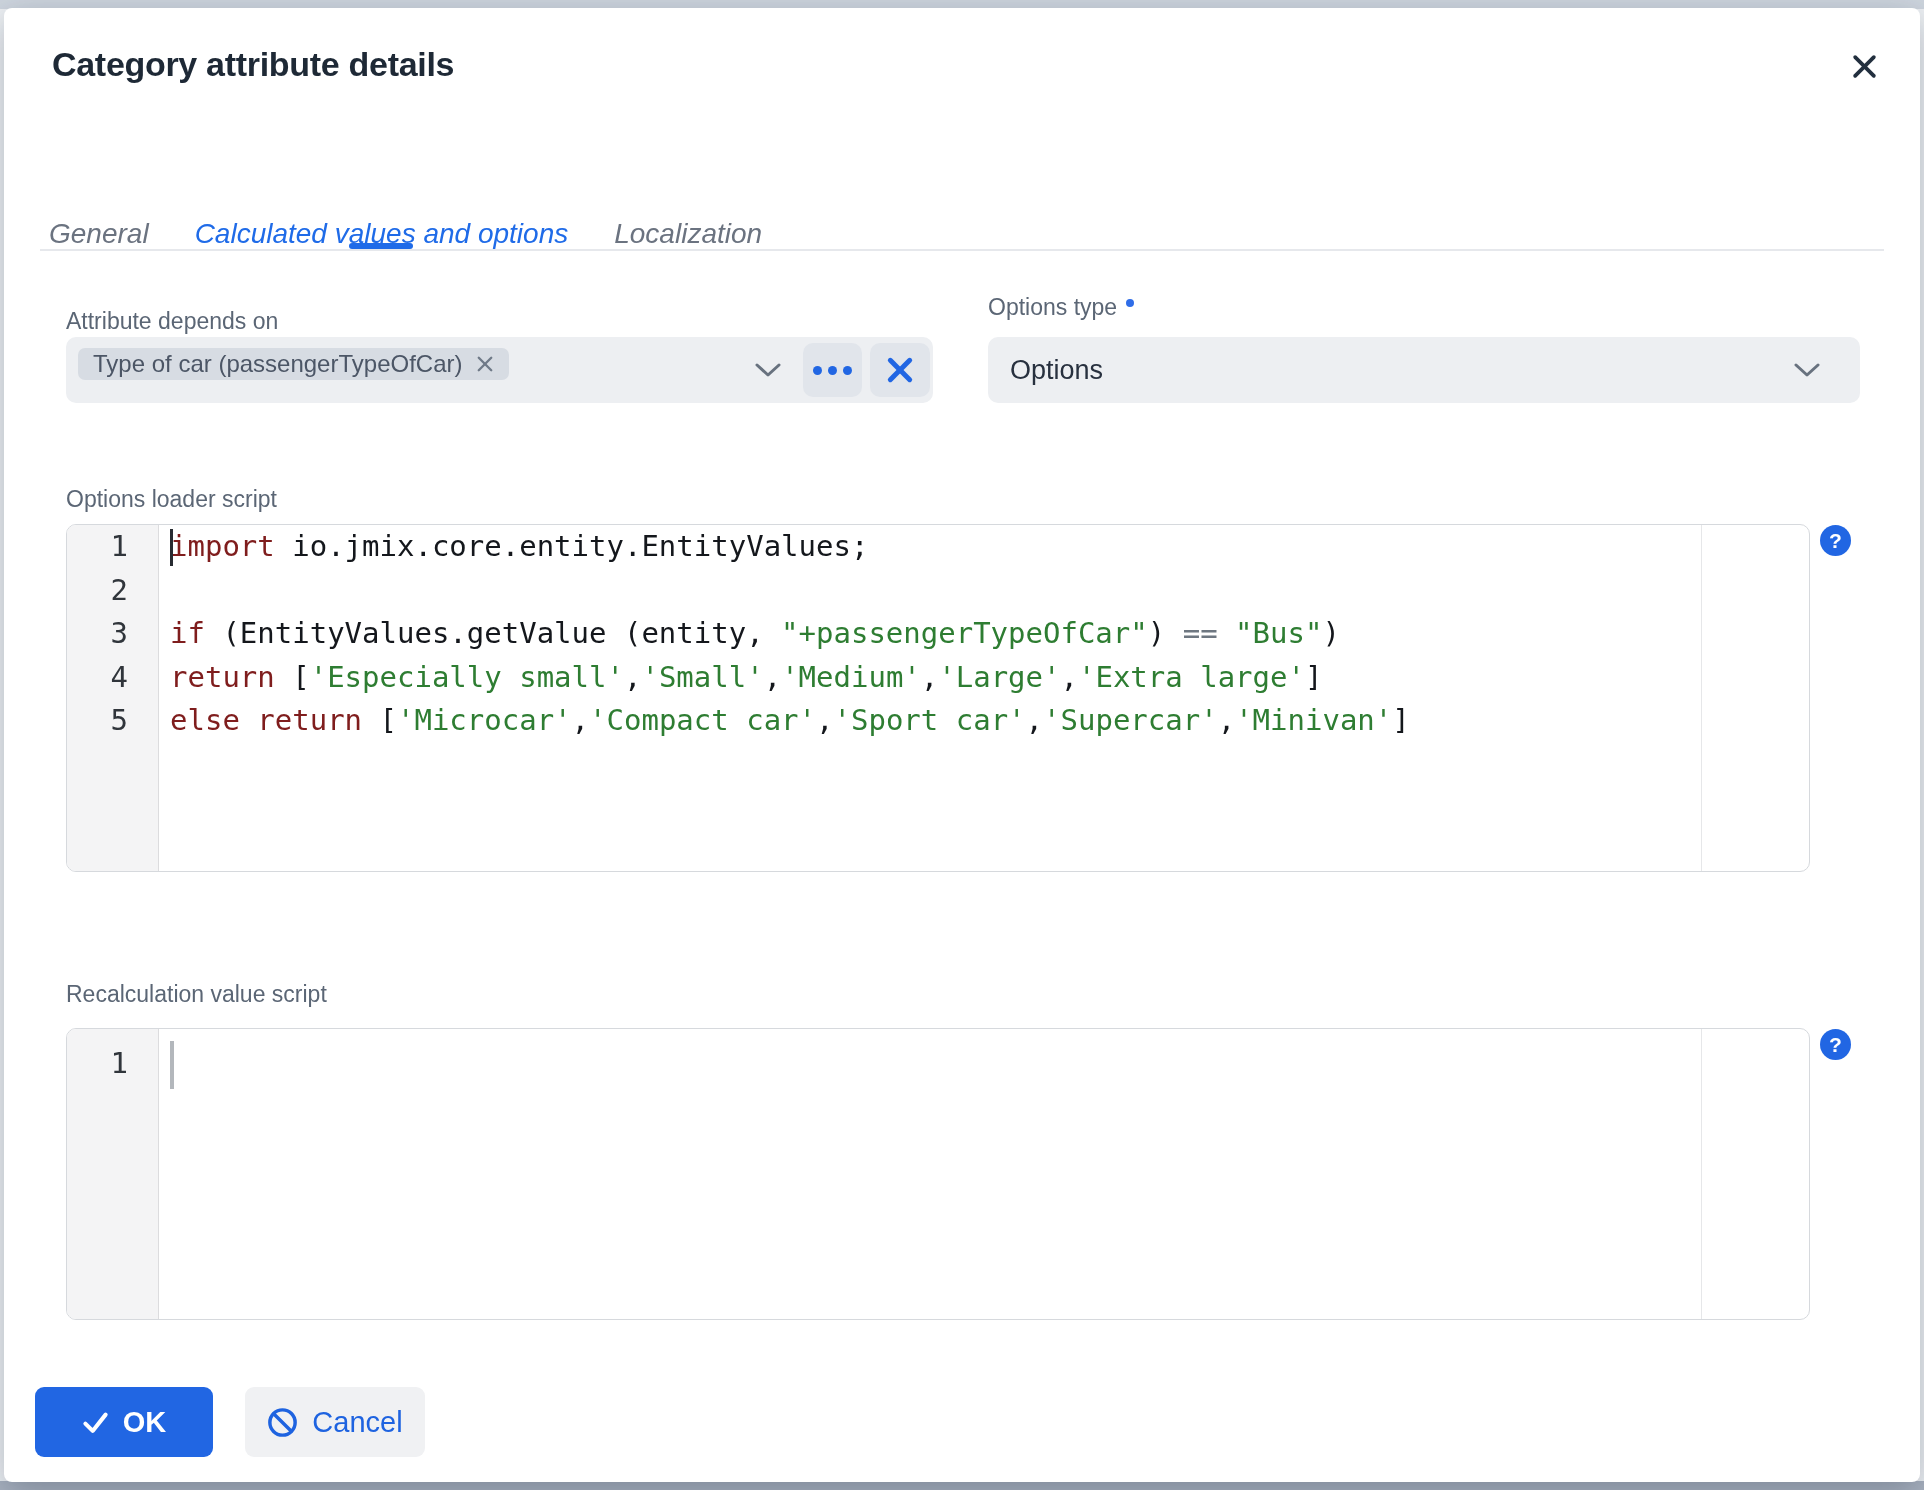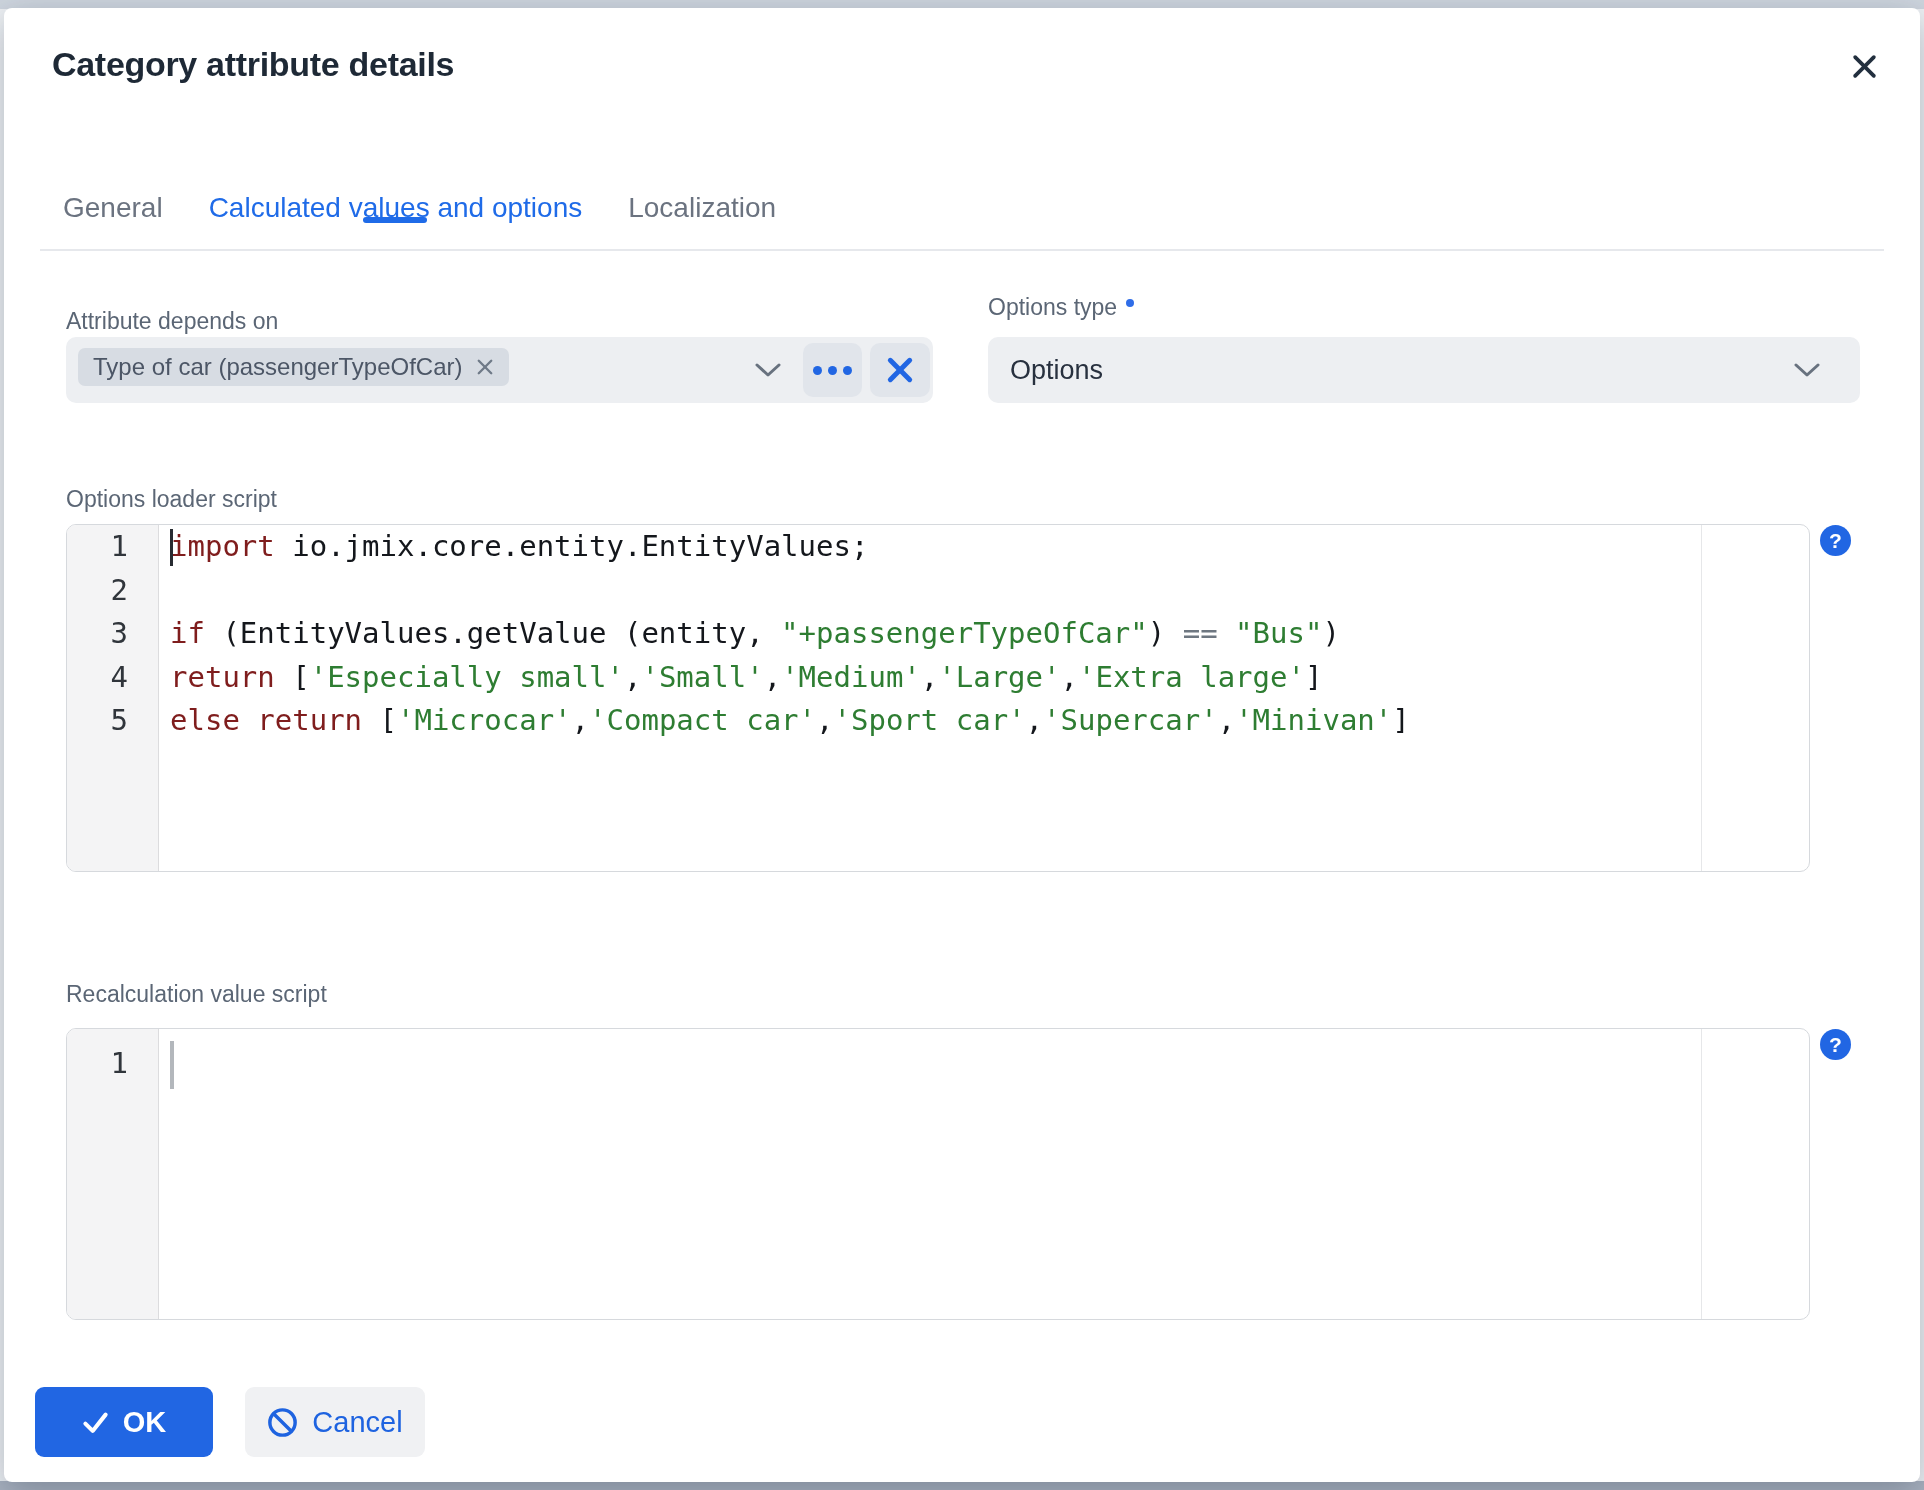--- a/index.html
+++ b/index.html
@@ -21,42 +21,42 @@
   .dlg-title{
     position:absolute;left:48px;top:32px;
     font-size:34px;font-weight:700;color:#1e2936;letter-spacing:-0.3px;line-height:48px;
   }
   .close-btn{
     position:absolute;left:1836px;top:34px;width:48px;height:48px;
     display:flex;align-items:center;justify-content:center;cursor:pointer;
   }
 
   
-  .tabbar{position:absolute;left:36px;top:158px;height:84px;display:flex;align-items:center;}
+  .tabbar{position:absolute;left:22px;top:158px;height:84px;display:flex;align-items:flex-end;font-style:italic;}
   .tab{
     position:relative;display:flex;align-items:center;padding:0 23px;
     font-size:28px;font-weight:500;color:#6b7380;cursor:pointer;white-space:nowrap;
   }
   .tab.active{color:#1f6be8;}
   .tab.active::after{
     content:"";position:absolute;left:50%;transform:translateX(-50%);bottom:1px;
     width:64px;height:6px;border-radius:4px;background:#1f6be8;
   }
   .tab-divider{position:absolute;left:36px;right:36px;top:241px;height:2px;background:#e6e8ec;}
 
   
   .fld-label{position:absolute;font-size:23px;line-height:28px;color:#5b6675;display:flex;align-items:center;}
   .req-dot{display:inline-block;width:8px;height:8px;border-radius:50%;background:#2f6de8;margin-left:9px;margin-top:-8px;}
 
   
   .picker{
     position:absolute;height:66px;background:#edeff2;border-radius:10px;cursor:pointer;
   }
   .chip{
-    position:absolute;left:12px;top:11px;height:38px;border-radius:7px;background:#d7dce3;
+    position:absolute;left:12px;top:11px;height:32px;border-radius:7px;background:#d7dce3;
     display:flex;align-items:center;padding:0 15px;
     font-size:24px;color:#4c5666;white-space:nowrap;
   }
   .chip-x{margin-left:13px;display:flex;align-items:center;cursor:pointer;}
   .chev{position:absolute;top:50%;transform:translateY(-50%);display:flex;}
   .mini-btn{
     position:absolute;top:6px;width:59px;height:54px;border-radius:10px;background:#e1e5eb;
     display:flex;align-items:center;justify-content:center;cursor:pointer;
   }
   .dots{display:flex;gap:6px;}

